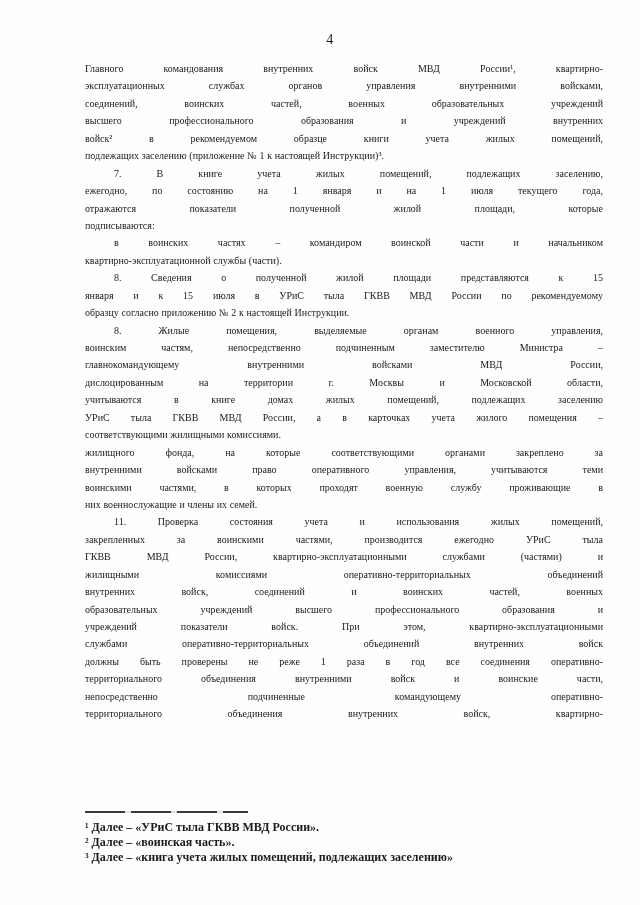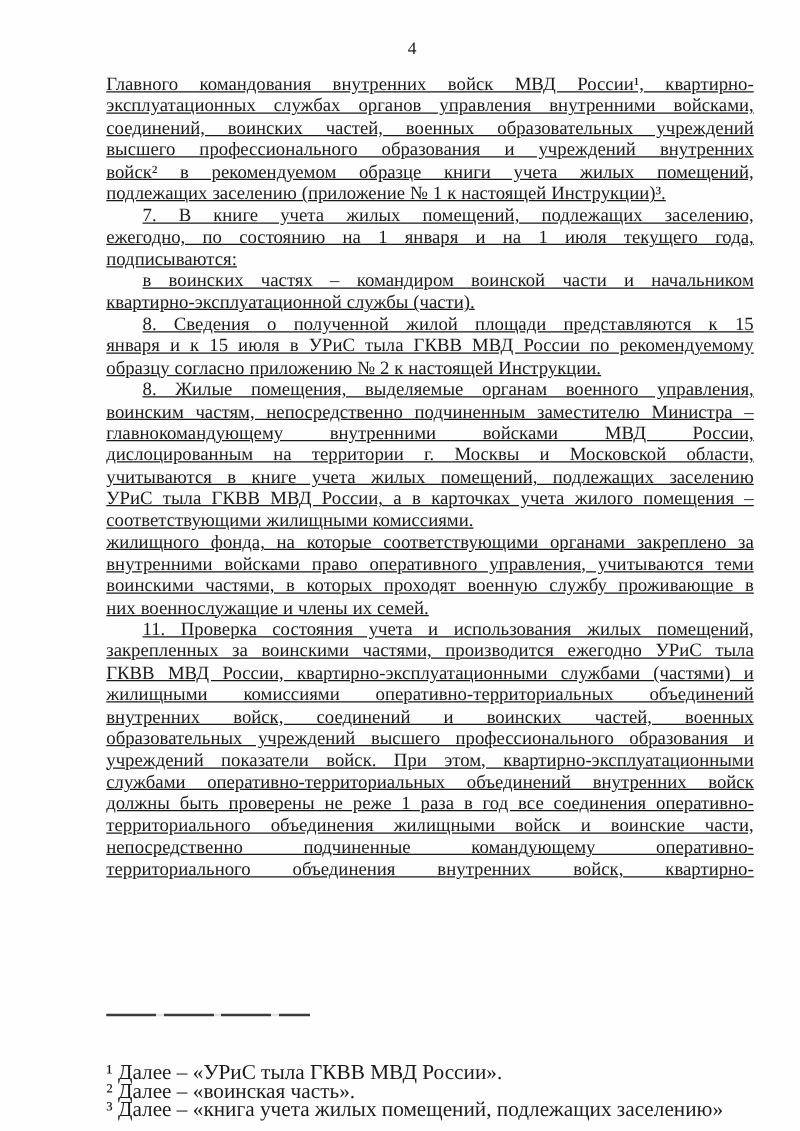--- a/index.html
+++ b/index.html
@@ -24,23 +24,22 @@
     width: 490px;
     text-align: center;
     font-size: 14px;
     letter-spacing: 0.5px;
   }
   .body-text {
     position: absolute;
     top: 60px;
     left: 85px;
     width: 518px;
-    font-size: 15px;
+    font-size: 10px;
     line-height: 17.45px;
-    text-decoration: underline;
   }
   .paragraph { margin: 0; padding: 0; }
   .line {
     text-align: justify;
     text-align-last: justify;
     height: 17.45px;
     overflow: visible;
     word-spacing: 0.2px;
   }
   .line.last {
@@ -54,25 +53,26 @@
     top: 811px;
     left: 85px;
     width: 163px;
     height: 2px;
     background: repeating-linear-gradient(90deg,
       #3a3a3a 0px, #3a3a3a 40px,
       rgba(58,58,58,0.15) 40px, rgba(58,58,58,0.15) 46px);
   }
   .footnotes {
     position: absolute;
-    top: 850px;
+    top: 820px;
     left: 85px;
     width: 518px;
-    font-size: 17px;
+    font-size: 12px;
     line-height: 15px;
+    font-weight: bold;
   }
   .footnote { white-space: nowrap; }
 </style>
 </head>
 <body>
 
 <div class="page">
   <div class="page-number">4</div>
 
   <div class="body-text">
@@ -80,57 +80,58 @@
         <div class="line">Главного командования внутренних войск МВД России¹, квартирно-</div>
         <div class="line">эксплуатационных службах органов управления внутренними войсками,</div>
         <div class="line">соединений, воинских частей, военных образовательных учреждений</div>
         <div class="line">высшего профессионального образования и учреждений внутренних</div>
         <div class="line">войск² в рекомендуемом образце книги учета жилых помещений,</div>
         <div class="line last">подлежащих заселению (приложение № 1 к настоящей Инструкции)³.</div>
       </div>
       <div class="paragraph">
         <div class="line indent">7. В книге учета жилых помещений, подлежащих заселению,</div>
         <div class="line">ежегодно, по состоянию на 1 января и на 1 июля текущего года,</div>
+        <div class="line">отражаются показатели полученной жилой площади, которые</div>
         <div class="line last">подписываются:</div>
       </div>
       <div class="paragraph">
         <div class="line indent">в воинских частях – командиром воинской части и начальником</div>
         <div class="line last">квартирно-эксплуатационной службы (части).</div>
       </div>
       <div class="paragraph">
         <div class="line indent">8. Сведения о полученной жилой площади представляются к 15</div>
         <div class="line">января и к 15 июля в УРиС тыла ГКВВ МВД России по рекомендуемому</div>
         <div class="line last">образцу согласно приложению № 2 к настоящей Инструкции.</div>
       </div>
       <div class="paragraph">
         <div class="line indent">8. Жилые помещения, выделяемые органам военного управления,</div>
         <div class="line">воинским частям, непосредственно подчиненным заместителю Министра –</div>
         <div class="line">главнокомандующему внутренними войсками МВД России,</div>
         <div class="line">дислоцированным на территории г. Москвы и Московской области,</div>
-        <div class="line">учитываются в книге учета жилых помещений, подлежащих заселению</div>
+        <div class="line">учитываются в книге домах жилых помещений, подлежащих заселению</div>
         <div class="line">УРиС тыла ГКВВ МВД России, а в карточках учета жилого помещения –</div>
         <div class="line last">соответствующими жилищными комиссиями.</div>
       </div>
       <div class="paragraph">
         <div class="line">жилищного фонда, на которые соответствующими органами закреплено за</div>
         <div class="line">внутренними войсками право оперативного управления, учитываются теми</div>
         <div class="line">воинскими частями, в которых проходят военную службу проживающие в</div>
         <div class="line last">них военнослужащие и члены их семей.</div>
       </div>
       <div class="paragraph">
         <div class="line indent">11. Проверка состояния учета и использования жилых помещений,</div>
         <div class="line">закрепленных за воинскими частями, производится ежегодно УРиС тыла</div>
         <div class="line">ГКВВ МВД России, квартирно-эксплуатационными службами (частями) и</div>
         <div class="line">жилищными комиссиями оперативно-территориальных объединений</div>
         <div class="line">внутренних войск, соединений и воинских частей, военных</div>
         <div class="line">образовательных учреждений высшего профессионального образования и</div>
         <div class="line">учреждений показатели войск. При этом, квартирно-эксплуатационными</div>
         <div class="line">службами оперативно-территориальных объединений внутренних войск</div>
         <div class="line">должны быть проверены не реже 1 раза в год все соединения оперативно-</div>
-        <div class="line">территориального объединения жилищными войск и воинские части,</div>
+        <div class="line">территориального объединения внутренними войск и воинские части,</div>
         <div class="line">непосредственно подчиненные командующему оперативно-</div>
         <div class="line">территориального объединения внутренних войск, квартирно-</div>
       </div>
     </div>
 
   <div class="footnote-separator"></div>
 
   <div class="footnotes">
       <div class="footnote">¹ Далее – «УРиС тыла ГКВВ МВД России».</div>
       <div class="footnote">² Далее – «воинская часть».</div>

